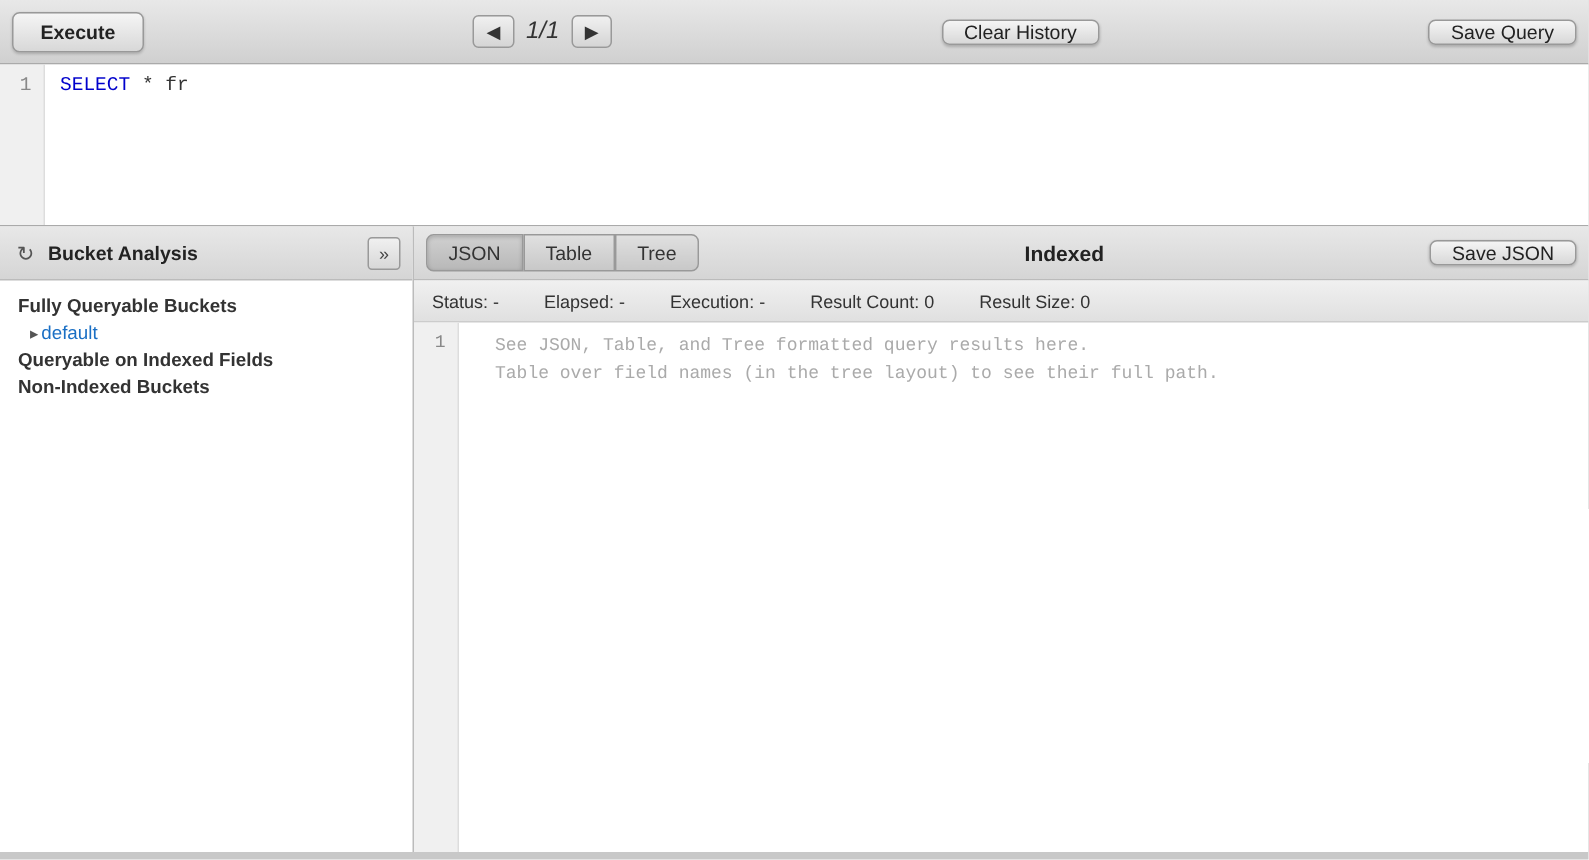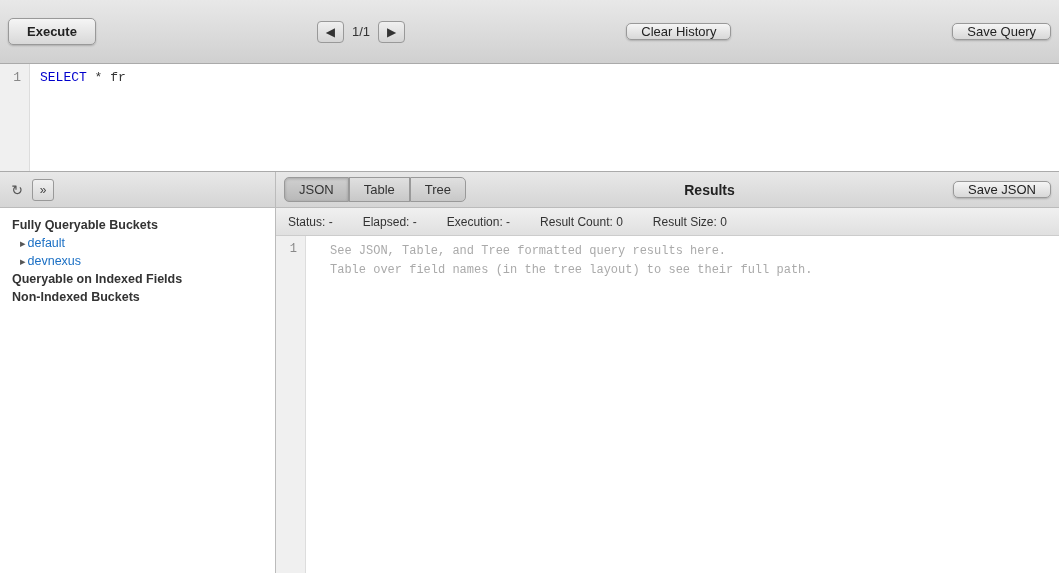--- a/index.html
+++ b/index.html
@@ -12,21 +12,21 @@
       overflow: hidden;
     }
 
     
     .toolbar {
       display: flex;
       align-items: center;
       background: linear-gradient(to bottom, #e8e8e8, #d0d0d0);
       border-bottom: 1px solid #aaa;
       padding: 6px 8px;
-      height: 64px;
+      height: 43px;
       gap: 8px;
     }
 
     .btn {
       background: linear-gradient(to bottom, #f5f5f5, #d8d8d8);
       border: 1px solid #999;
       border-radius: 5px;
       padding: 0 14px;
       font-size: 13px;
       cursor: pointer;
@@ -51,23 +51,24 @@
       background: linear-gradient(to bottom, #f0f0f0, #d5d5d5);
       border: 1px solid #999;
       border-radius: 4px;
       padding: 3px 8px;
       cursor: pointer;
       font-size: 12px;
       color: #333;
     }
 
     .nav-counter {
-      font-size: 13px;
+      font-size: 16px;
       color: #333;
       padding: 0 4px;
+      font-style: italic;
     }
 
     .btn-save-query {
       margin-left: auto;
     }
 
     
     .editor-area {
       background: #fff;
       border-bottom: 1px solid #aaa;
@@ -321,39 +322,39 @@
   <div class="editor-content" contenteditable="true" style="">
     <span class="keyword">SELECT</span><span> * fr</span>
   </div>
 </div>
 
 <div class="main-content">
 
   <div class="sidebar">
     <div class="sidebar-header">
       <span class="refresh-icon">↻</span>
+      <span class="sidebar-title">Bucket Analysis</span>
       <button class="expand-btn">»</button>
     </div>
     <div class="sidebar-content">
       <div class="bucket-category">Fully Queryable Buckets</div>
       <div class="bucket-item"><span class="bucket-item-arrow">▸</span>default</div>
-      <div class="bucket-item"><span class="bucket-item-arrow">▸</span>devnexus</div>
       <div class="bucket-category">Queryable on Indexed Fields</div>
       <div class="bucket-category">Non-Indexed Buckets</div>
     </div>
   </div>
 
   <div class="results-panel">
     <div class="results-toolbar">
       <div class="tab-group">
         <button class="tab active">JSON</button>
         <button class="tab">Table</button>
         <button class="tab">Tree</button>
       </div>
-      <span class="results-title">Results</span>
+      <span class="results-title">Indexed</span>
       <button class="btn btn-save-json">Save JSON</button>
     </div>
 
     <div class="status-bar">
       <span class="status-item">Status: -</span>
       <span class="status-item">Elapsed: -</span>
       <span class="status-item">Execution: -</span>
       <span class="status-item">Result Count: 0</span>
       <span class="status-item">Result Size: 0</span>
     </div>

